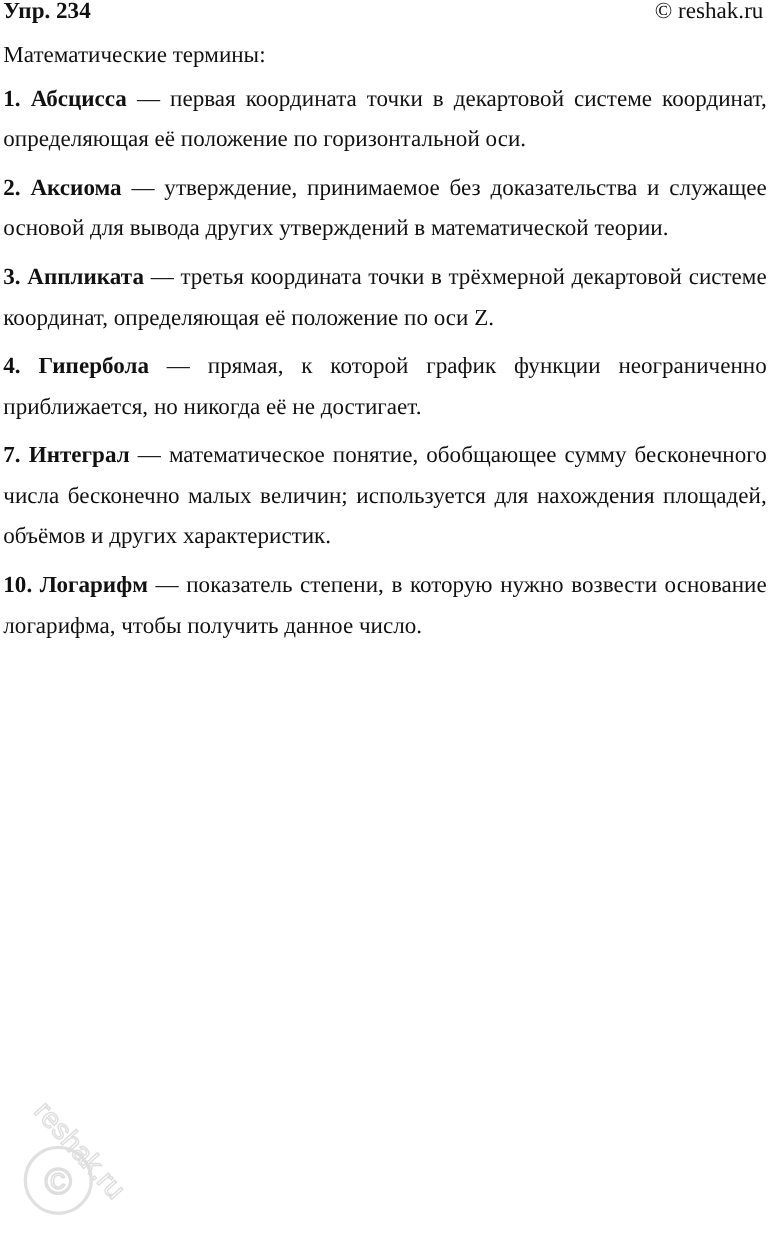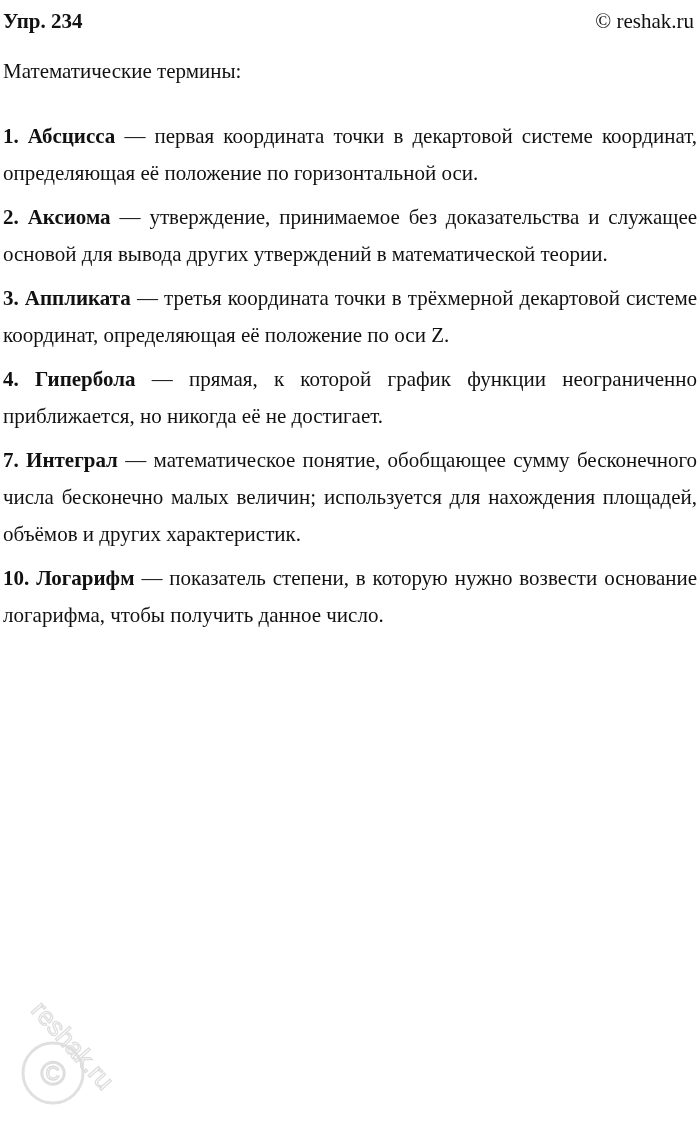--- a/index.html
+++ b/index.html
@@ -11,21 +11,21 @@
       width: 700px;
       height: 1122px;
       overflow: hidden;
       position: relative;
       font-family: "Liberation Serif", "DejaVu Serif", serif;
       color: #111111;
     }
     .page {
       position: absolute;
       left: 0;
-      top: 12px;
+      top: 0;
       width: 694px;
       padding: 0 3px 0 3px;
     }
     .header {
       display: flex;
       justify-content: space-between;
       align-items: baseline;
       height: 30px;
       font-size: 21px;
       line-height: 24px;
@@ -34,25 +34,25 @@
     .header .title {
       font-weight: bold;
     }
     .header .site {
       font-weight: normal;
       padding-right: 3px;
     }
     .intro {
       font-size: 21px;
       line-height: 24px;
-      margin-top: 20px;
+      margin-top: 10px;
       height: 24px;
     }
     .terms {
-      margin-top: 35px;
+      margin-top: 10px;
     }
     .term {
       font-size: 21px;
       line-height: 37px;
       text-align: justify;
       margin: 0 0 7px 0;
     }
     .term .num,
     .term .name {
       font-weight: bold;

